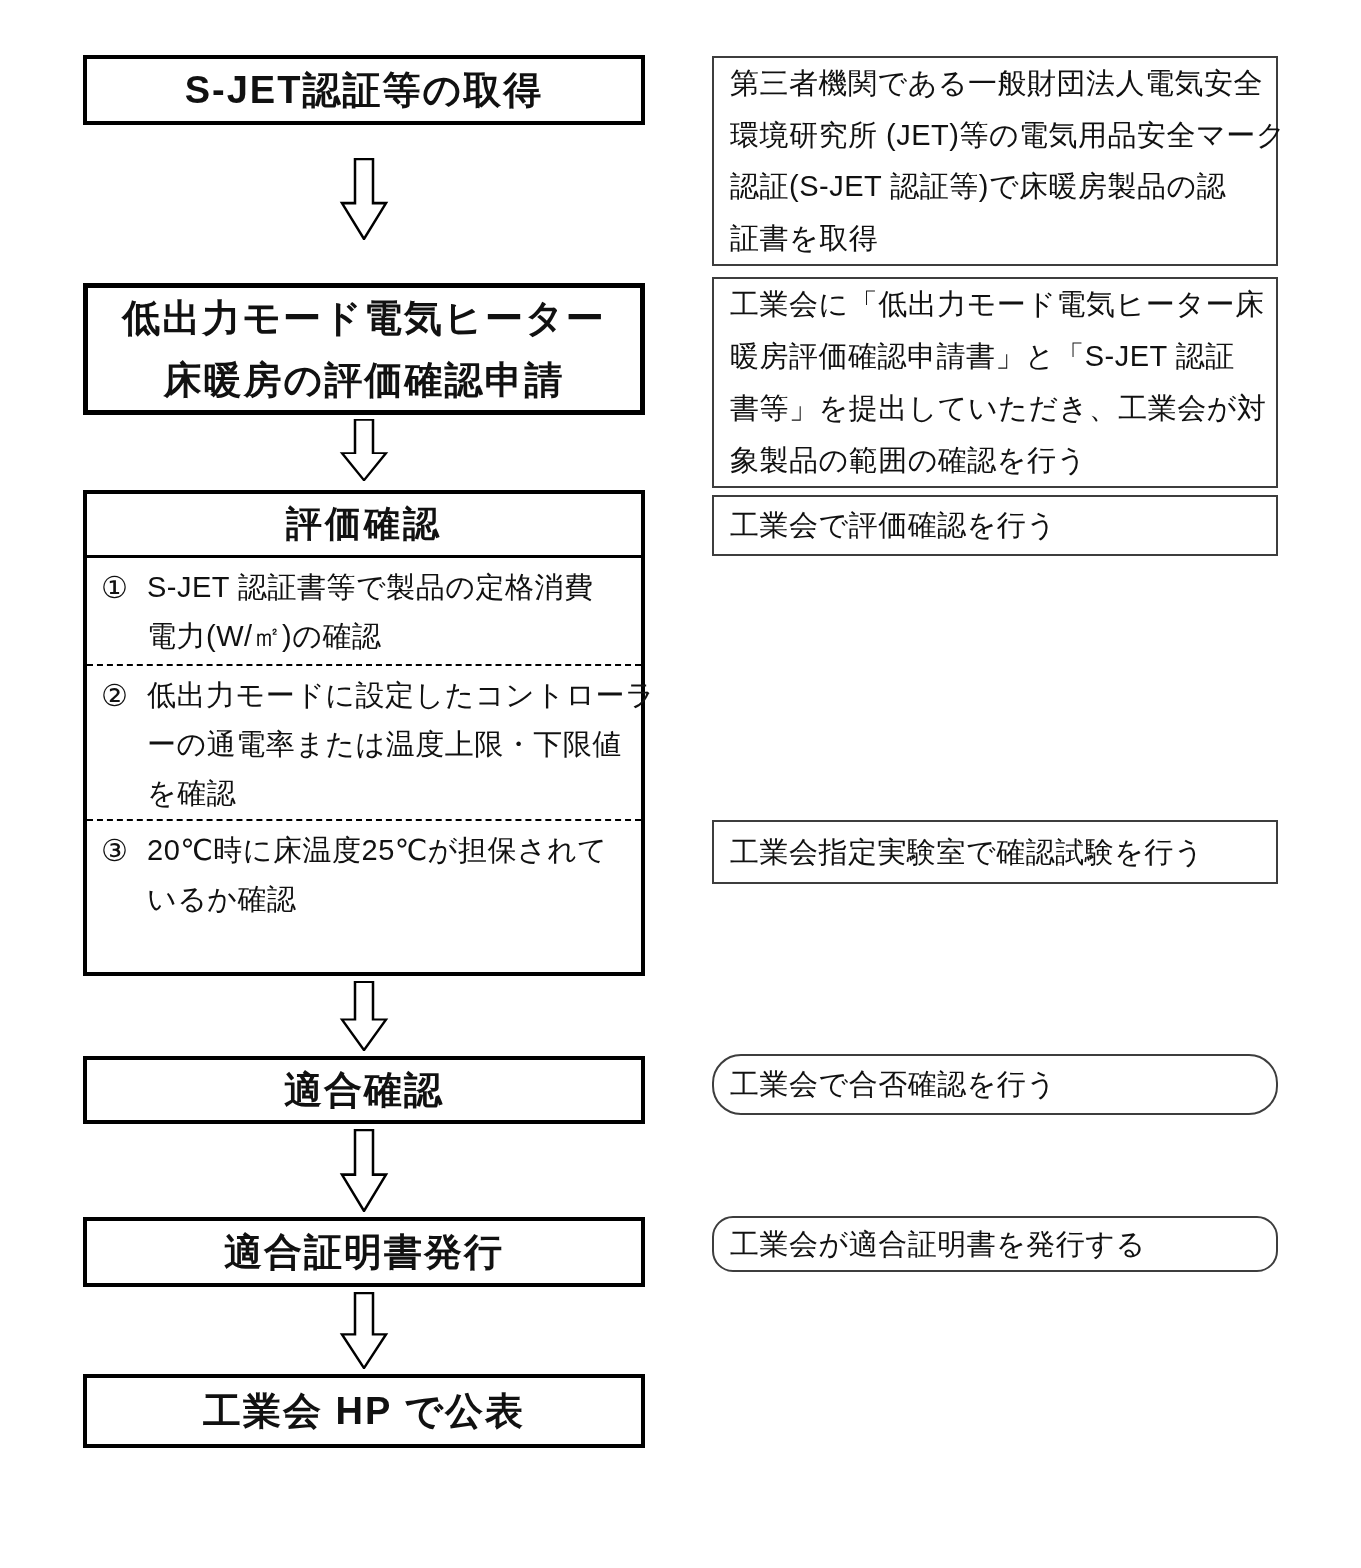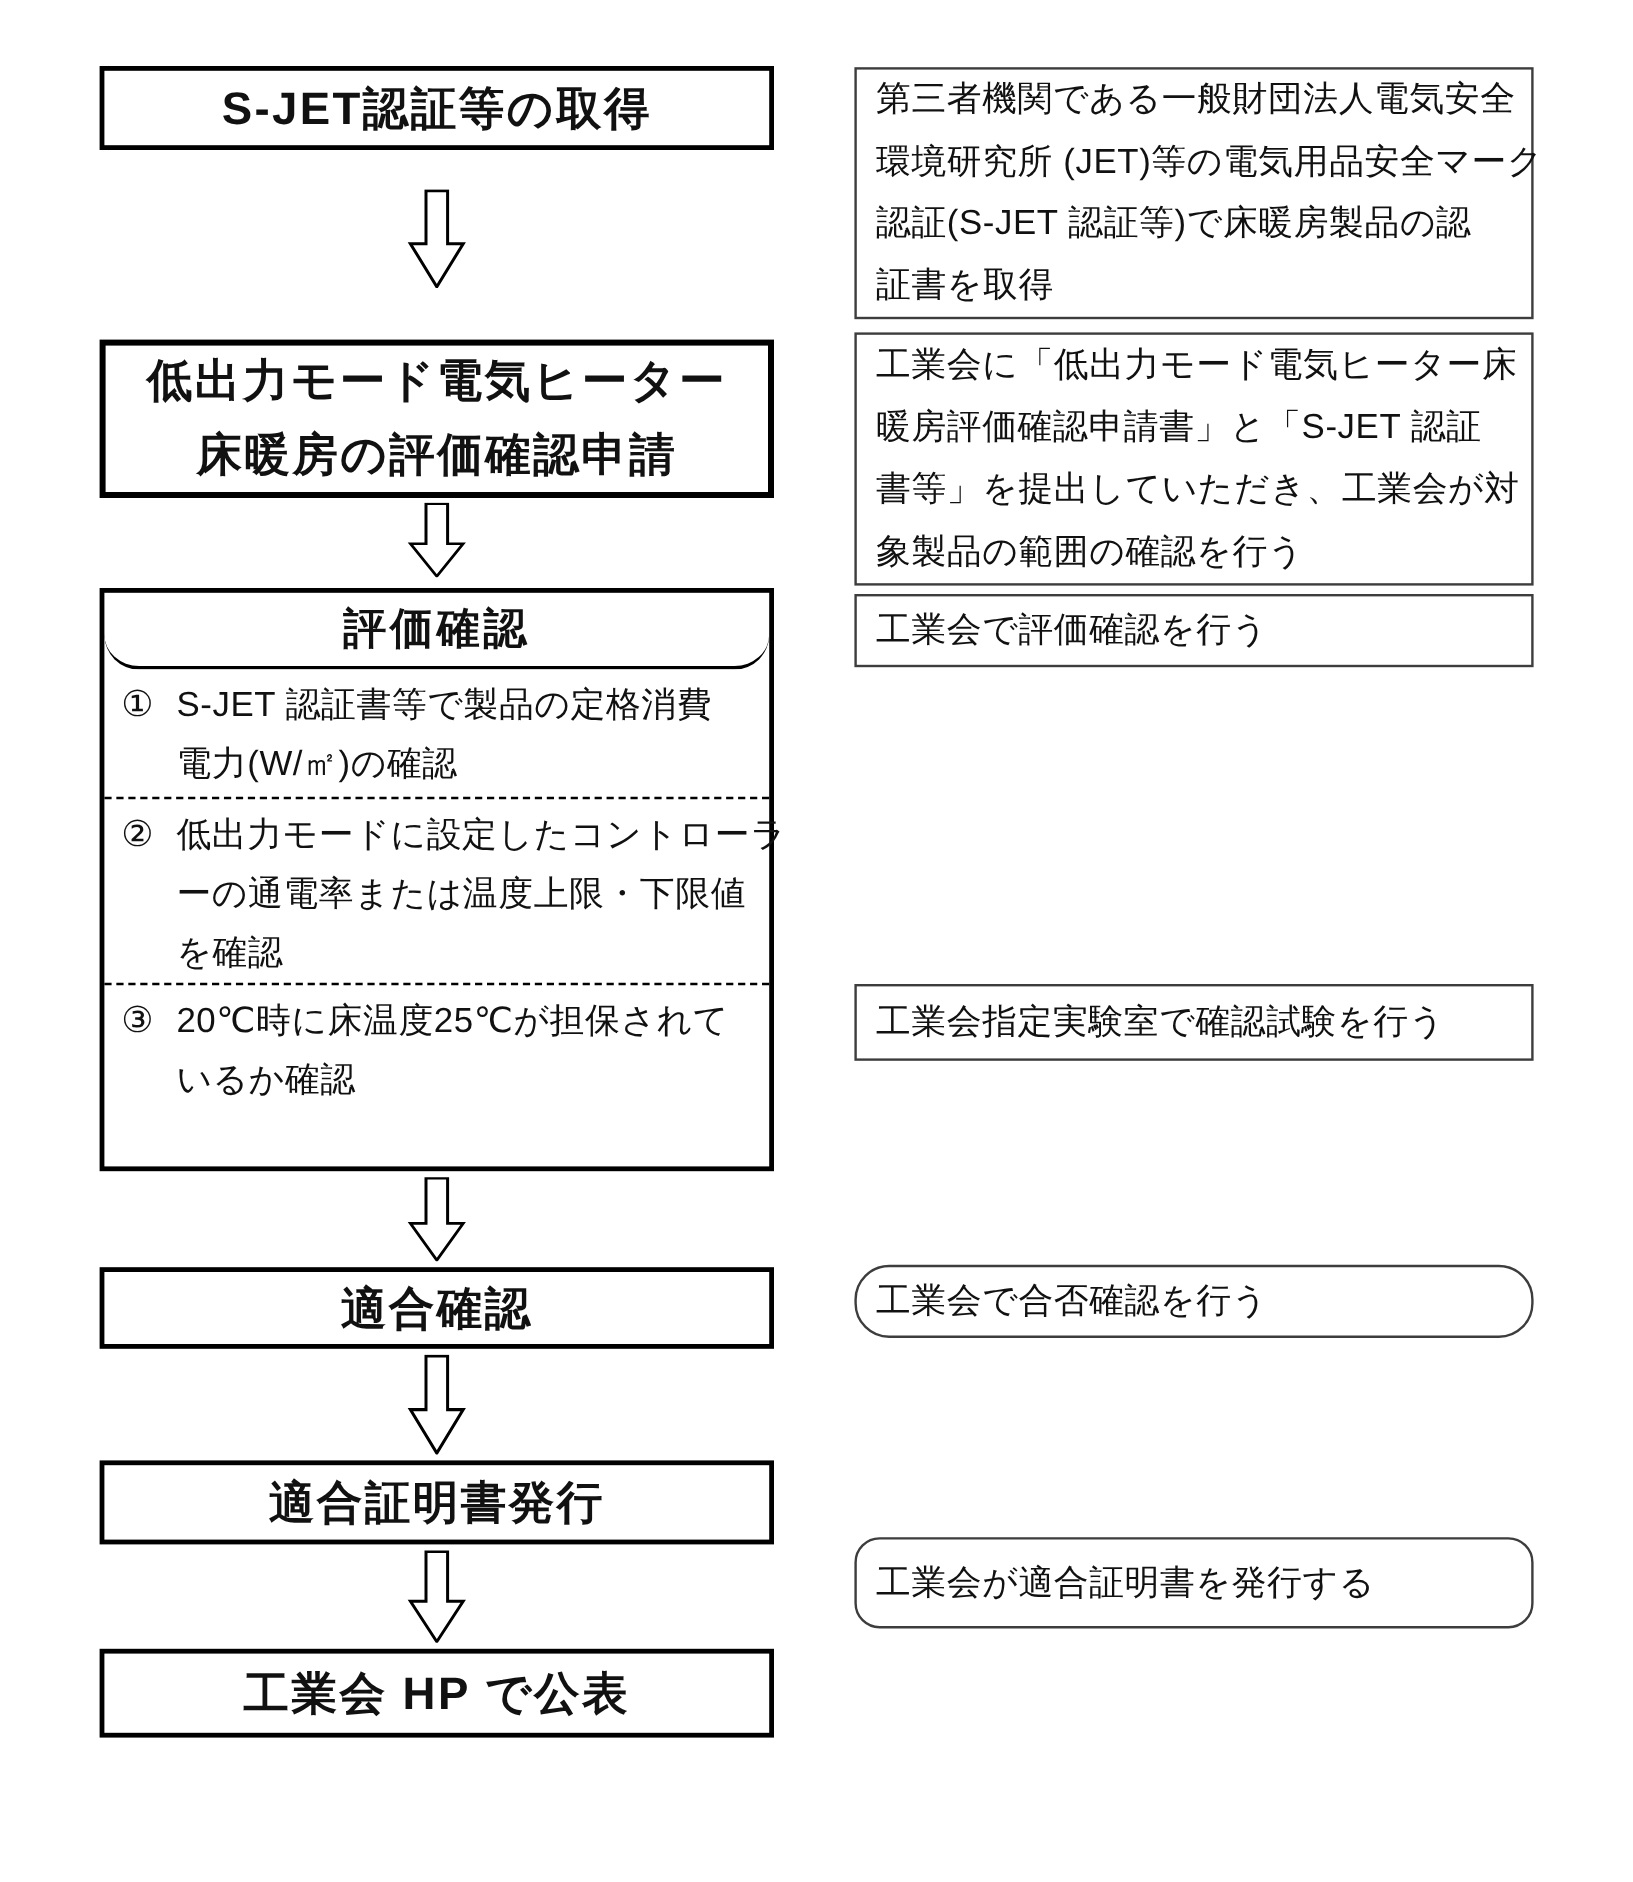--- a/index.html
+++ b/index.html
@@ -45,21 +45,20 @@
   .big-title {
     height: 64px;
     border-bottom: 3px solid #000000;
     display: flex;
     align-items: center;
     justify-content: center;
     font-size: 36px;
     font-weight: bold;
     letter-spacing: 3px;
     text-align: center;
-    border-radius: 29px;
   }
   .chk {
     display: flex;
     align-items: flex-start;
     padding: 5px 8px 0 14px;
   }
   .chk + .chk { border-top: 2px dashed #000000; }
   .chk-marker {
     width: 46px;
     flex: 0 0 46px;
@@ -197,18 +196,18 @@
   </div>
 
   <div class="rbox" style="top:820px;height:64px;">
     <div class="rln">工業会指定実験室で確認試験を行う</div>
   </div>
 
   <div class="rbox" style="top:1054px;height:61px;border-radius:29px;">
     <div class="rln">工業会で合否確認を行う</div>
   </div>
 
-  <div class="rbox" style="top:1281px;height:76px;border-radius:21px;">
+  <div class="rbox" style="top:1216px;height:56px;border-radius:21px;">
     <div class="rln">工業会が適合証明書を発行する</div>
   </div>
 
 
 </div>
 
 </body></html>

